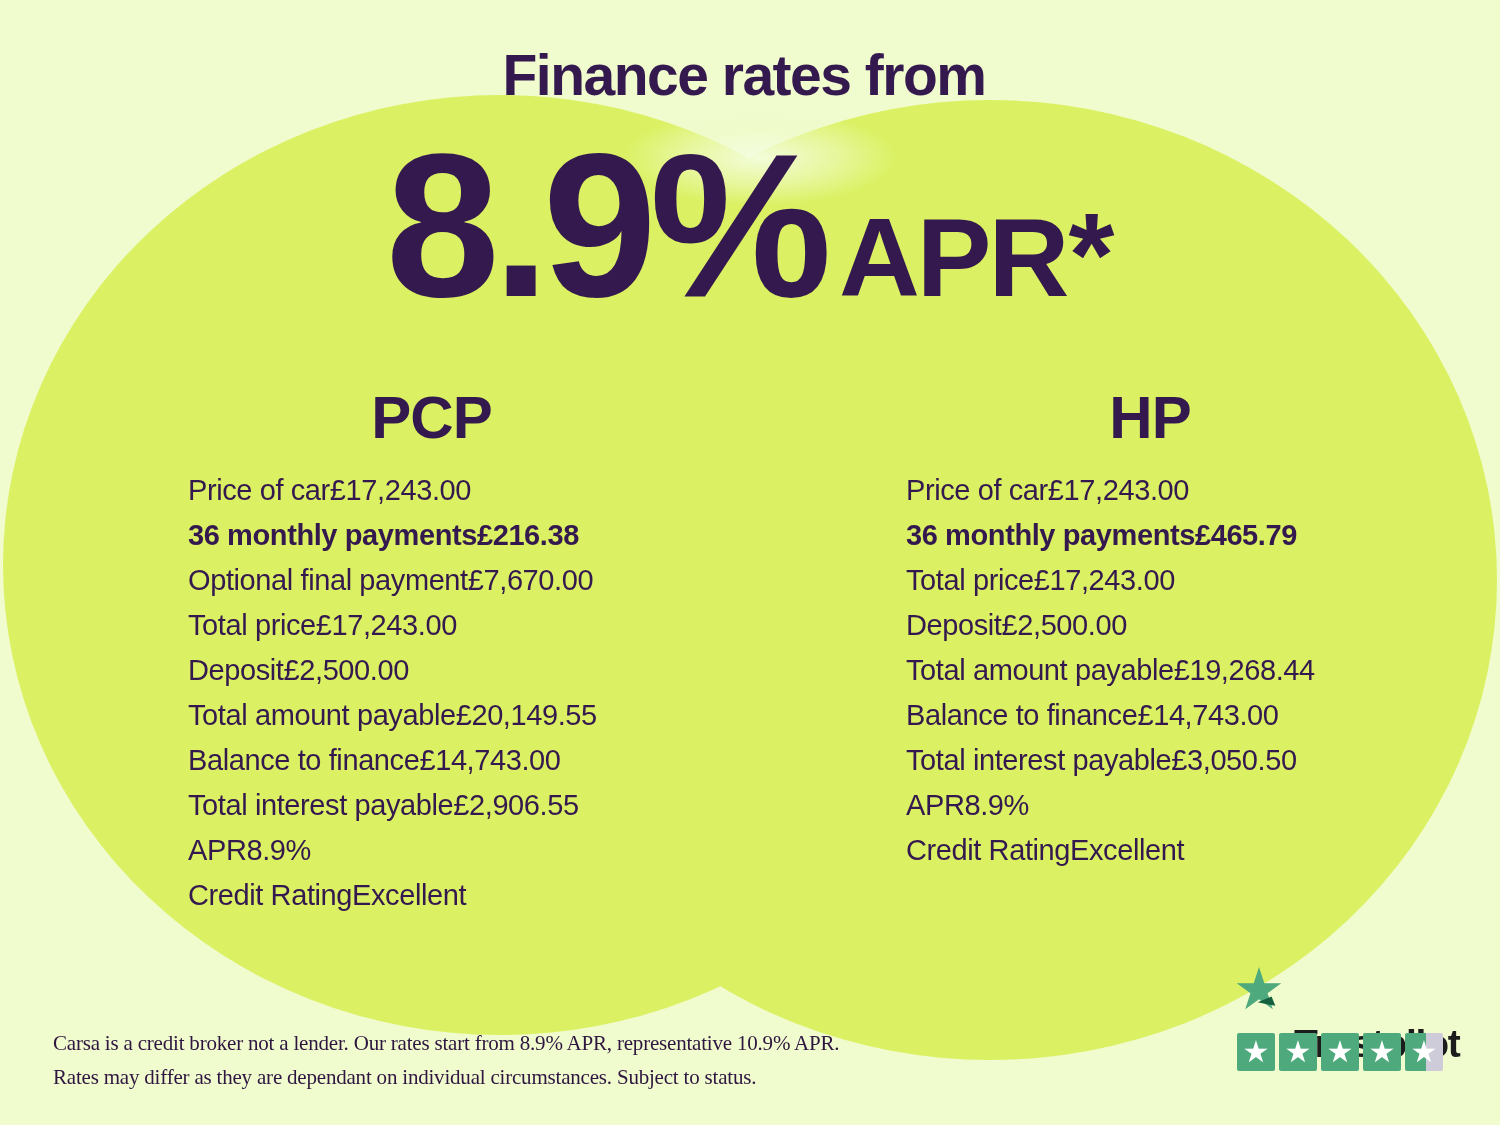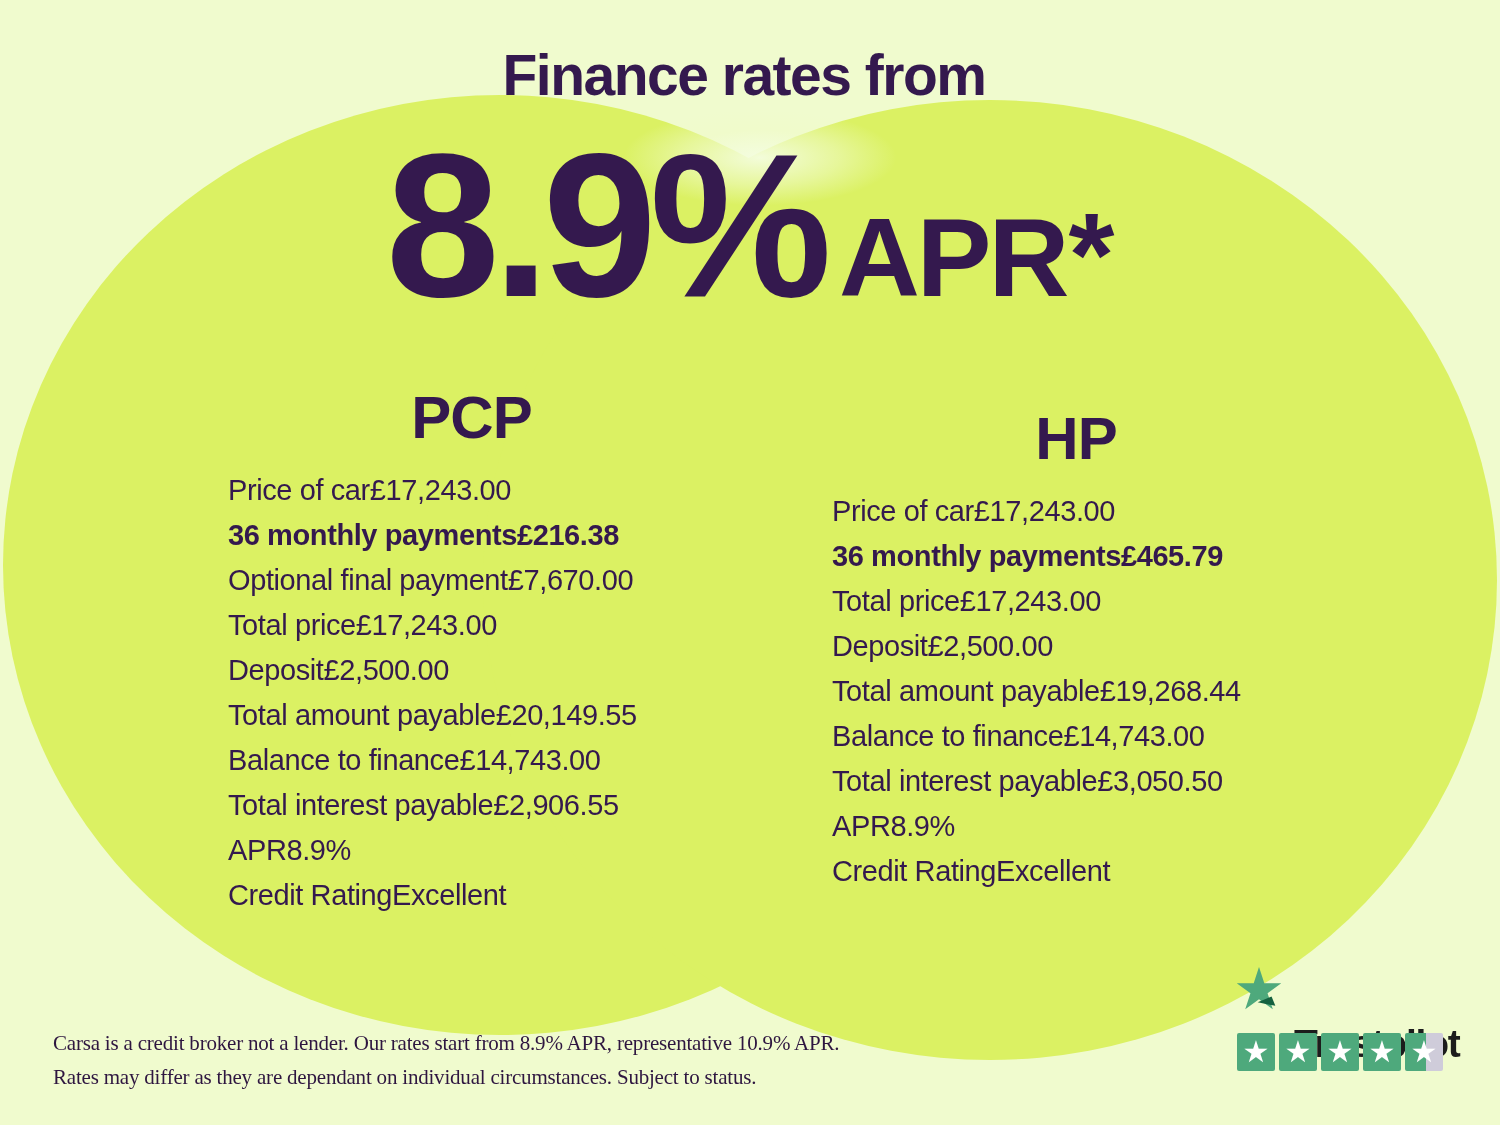--- a/index.html
+++ b/index.html
@@ -31,22 +31,22 @@
     text-align:center;font-size:57px;font-weight:700;letter-spacing:-1.5px;
   }
   .rate-row{
     position:absolute;left:0;right:0;top:122px;
     display:flex;justify-content:center;align-items:baseline;
   }
   .rate-big{font-size:205px;font-weight:700;letter-spacing:-7px;line-height:1;}
   .rate-unit{font-size:112px;font-weight:700;letter-spacing:-3px;line-height:1;margin-left:14px;}
   .rate-mark{font-size:118px;font-weight:700;line-height:1;margin-left:2px;}
   .fin-table{position:absolute;top:383px;}
-  .fin-table.pcp{left:188px;width:487px;margin-left:40px;}
-  .fin-table.hp{left:832px;width:488px;margin-top:21px;}
+  .fin-table.pcp{left:188px;width:487px;}
+  .fin-table.hp{left:906px;width:488px;}
   .table-heading{
     text-align:center;font-size:60px;font-weight:700;letter-spacing:-1px;
     height:70px;line-height:70px;
   }
   .rows{position:absolute;top:85px;left:0;right:0;}
   .row{
     height:45px;display:flex;justify-content:flex-start;align-items:center;
     font-size:29px;letter-spacing:-0.4px;
   }
   .row.bold .lbl,.row.bold .val{font-weight:700;}

